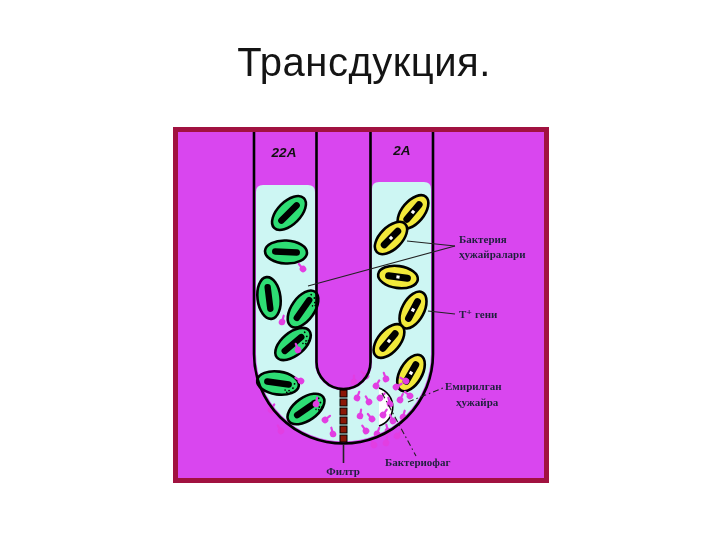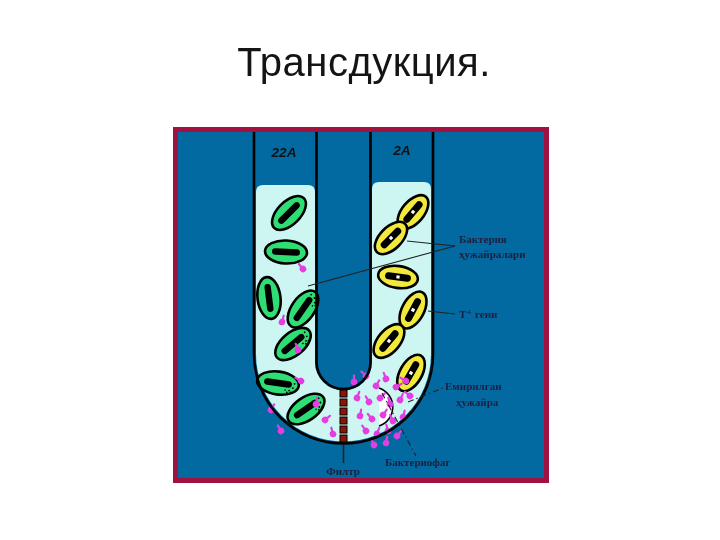--- a/index.html
+++ b/index.html
@@ -12,21 +12,21 @@
     position:absolute;top:36px;left:0;width:720px;
     text-align:center;margin:4px;
     font-size:40px;font-weight:400;color:#141414;
     font-family:"Liberation Sans",sans-serif;
     letter-spacing:0.5px;
   }
   .diagram-frame{
     position:absolute;left:173px;top:127px;
     width:366px;height:346px;
     border:5px solid #a11240;
-    background:#0369a1;
+    background:#d946ef;
   }
   svg text{
     font-family:"Liberation Serif","DejaVu Serif",serif;
     fill:#1f1f3d;font-weight:bold;
   }
   svg .tube-arm-label{
     font-family:"Liberation Sans",sans-serif;
     font-style:italic;font-weight:bold;fill:#111;font-size:13.5px;
   }
   svg .ann{font-size:11px;}

